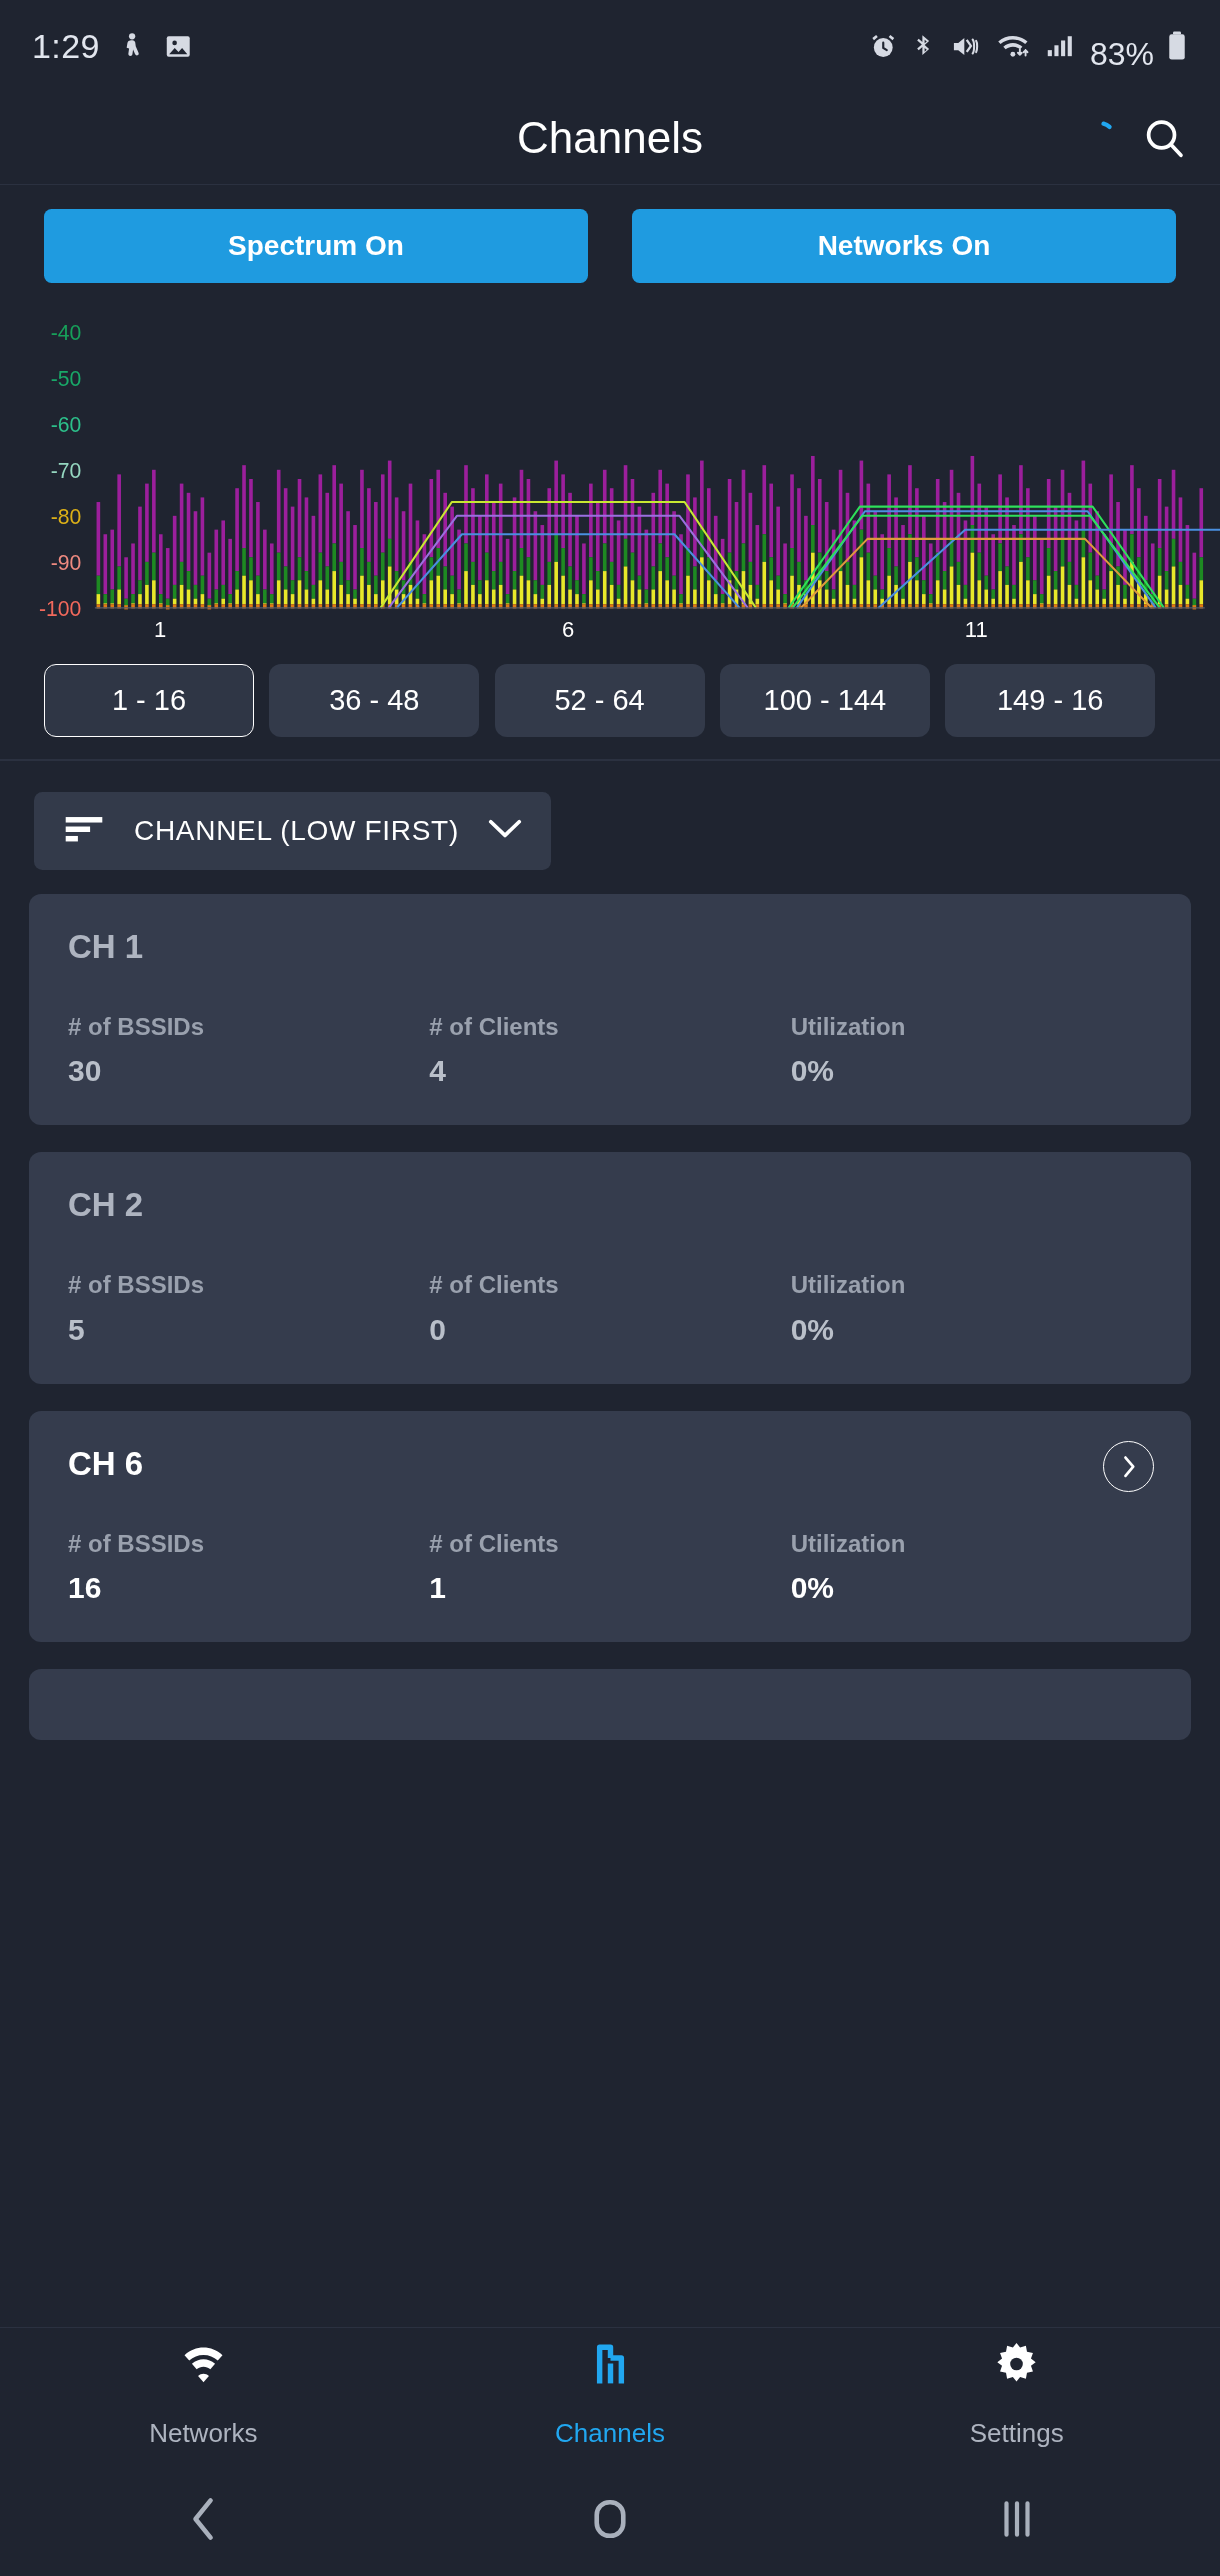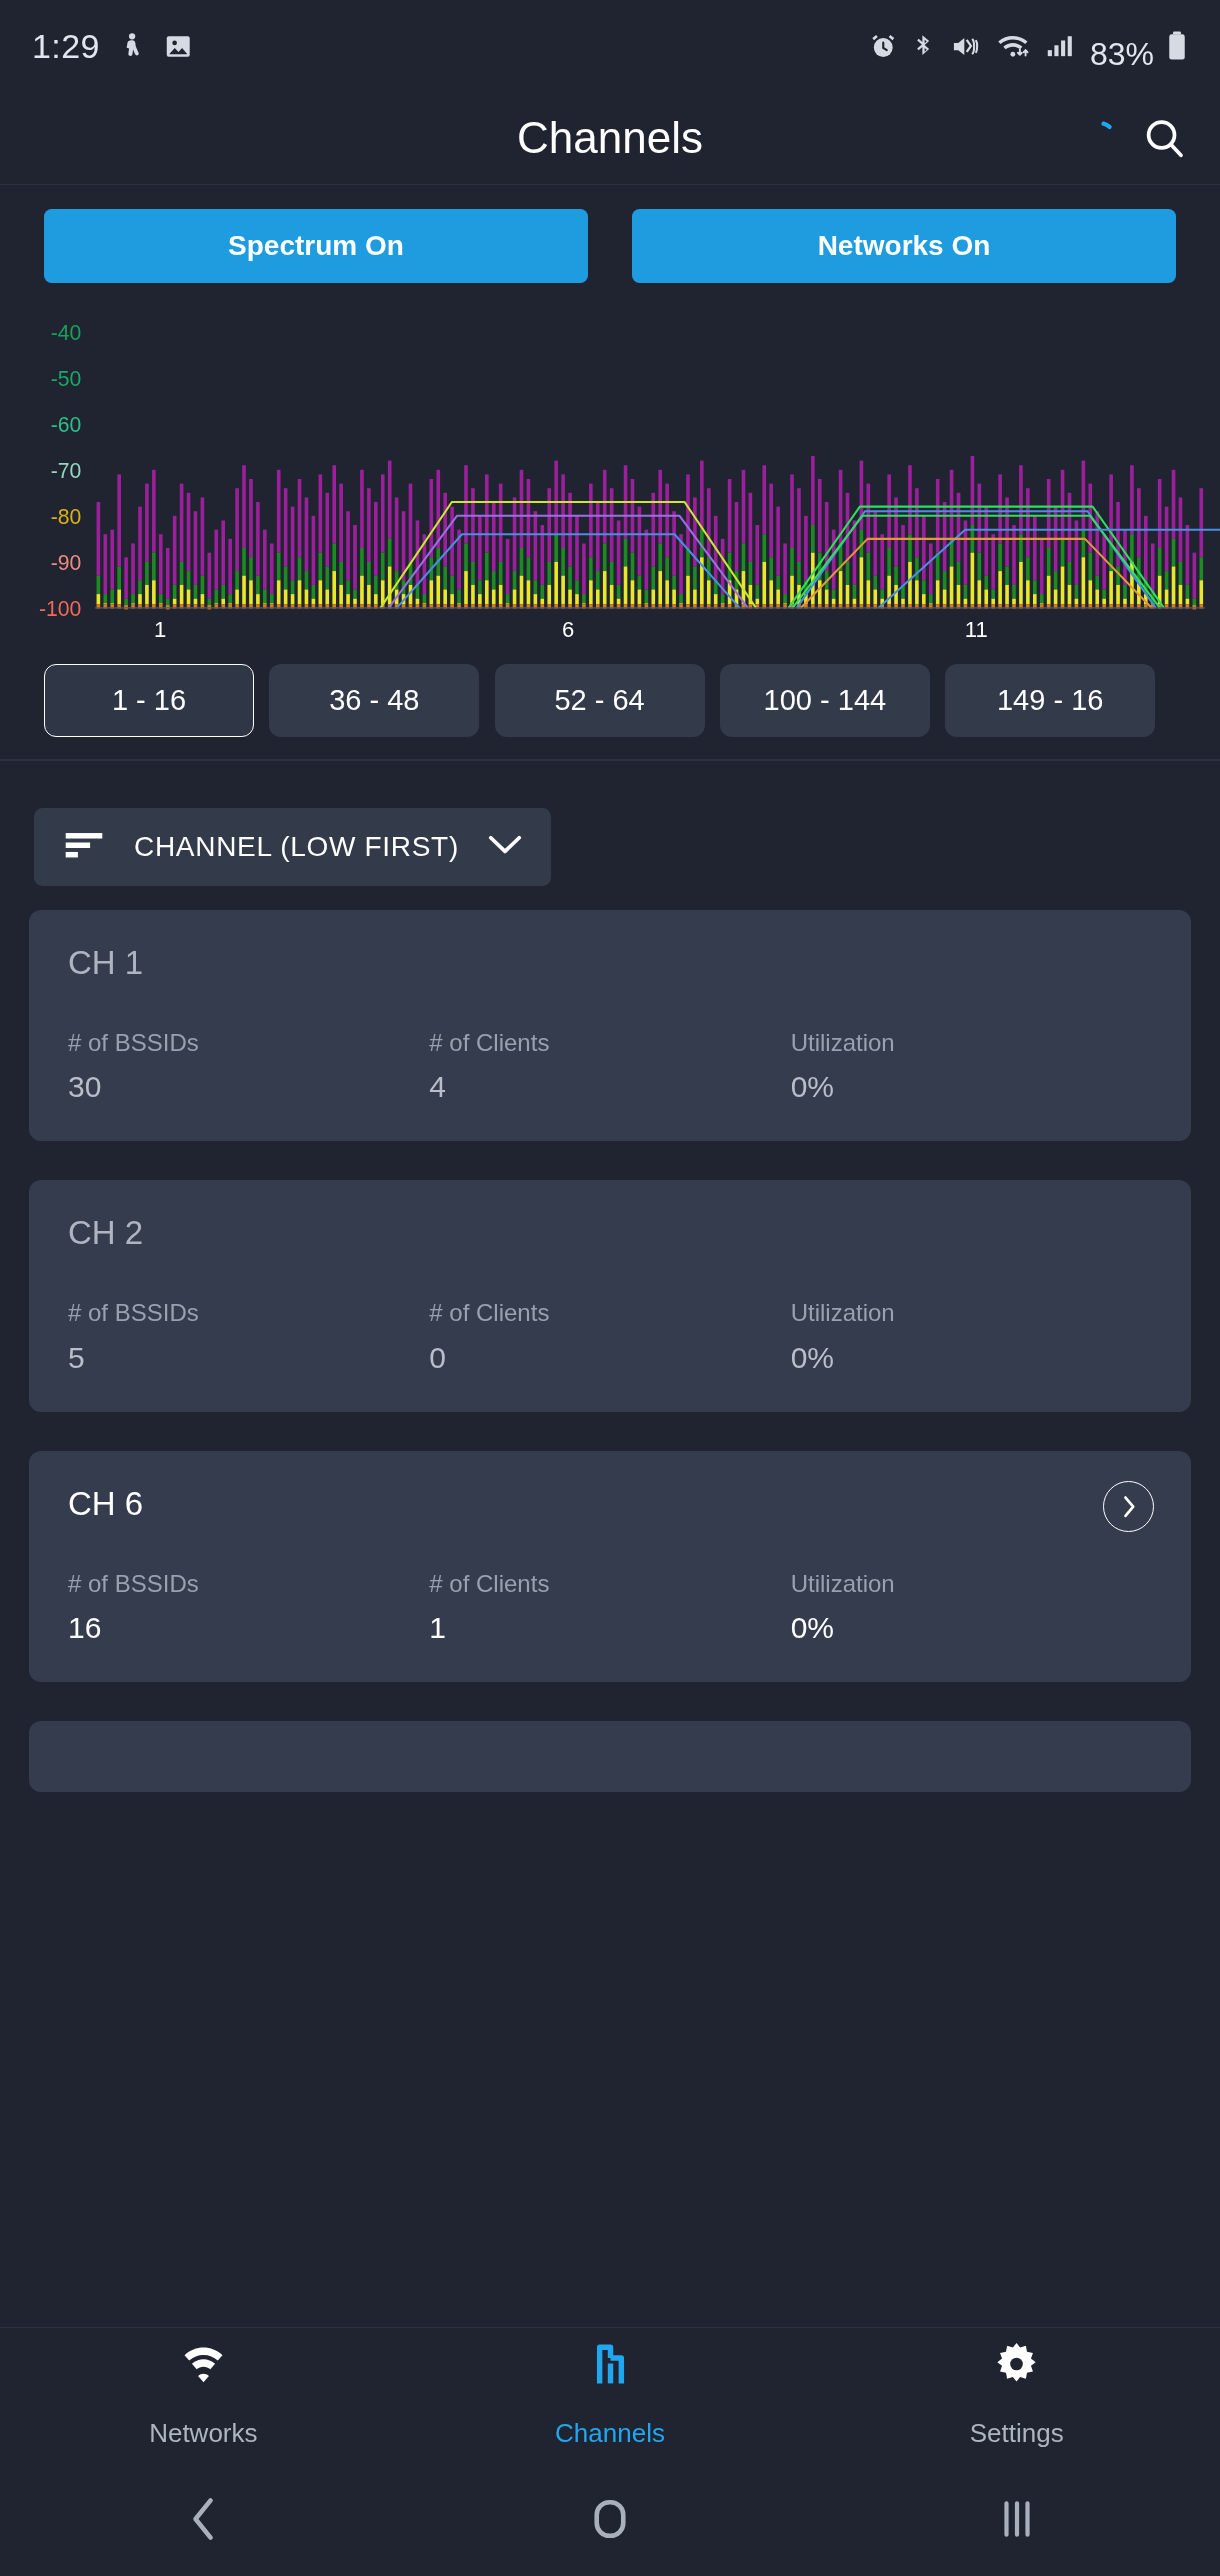--- a/index.html
+++ b/index.html
@@ -63,26 +63,26 @@
     font-family: "Liberation Sans", sans-serif;
   }
   .range-tab.selected { border-color: #ffffff; background: #2f3645; }
   .divider { height: 1.7px; background: #2b3140; width: 100%; }
 
   
   .sort-row { padding: 30.5px 34px 24px 34px; }
   .sort-chip {
     display: inline-flex; align-items: center; gap: 29px;
     background: #333a4a; border-radius: 8.5px;
-    height: 78px; padding: 0 29px; cursor: pointer; margin-top: 16px;
+    height: 78px; padding: 0 29px; cursor: pointer;
   }
   .sort-label { color: #ffffff; font-size: 28px; letter-spacing: 0.7px; }
 
   
-  .cards { padding: 0 29px; display: flex; flex-direction: column; gap: 39px; }
+  .cards { padding: 0 29px; display: flex; flex-direction: column; gap: 27px; font-weight: bold; }
   .card {
     background: #353c4d; border-radius: 12px;
     padding: 34px 39px 37px 39px; position: relative;
   }
   .card-title { font-size: 33px; color: #aeb4c0; margin-bottom: 47px; }
   .card.active .card-title { color: #ffffff; }
   .card-metrics { display: flex; }
   .metric { flex: 1; }
   .metric-label { font-size: 24px; color: #9aa1ae; margin-bottom: 13.6px; }
   .metric-value { font-size: 30px; color: #b9bfc9; }

